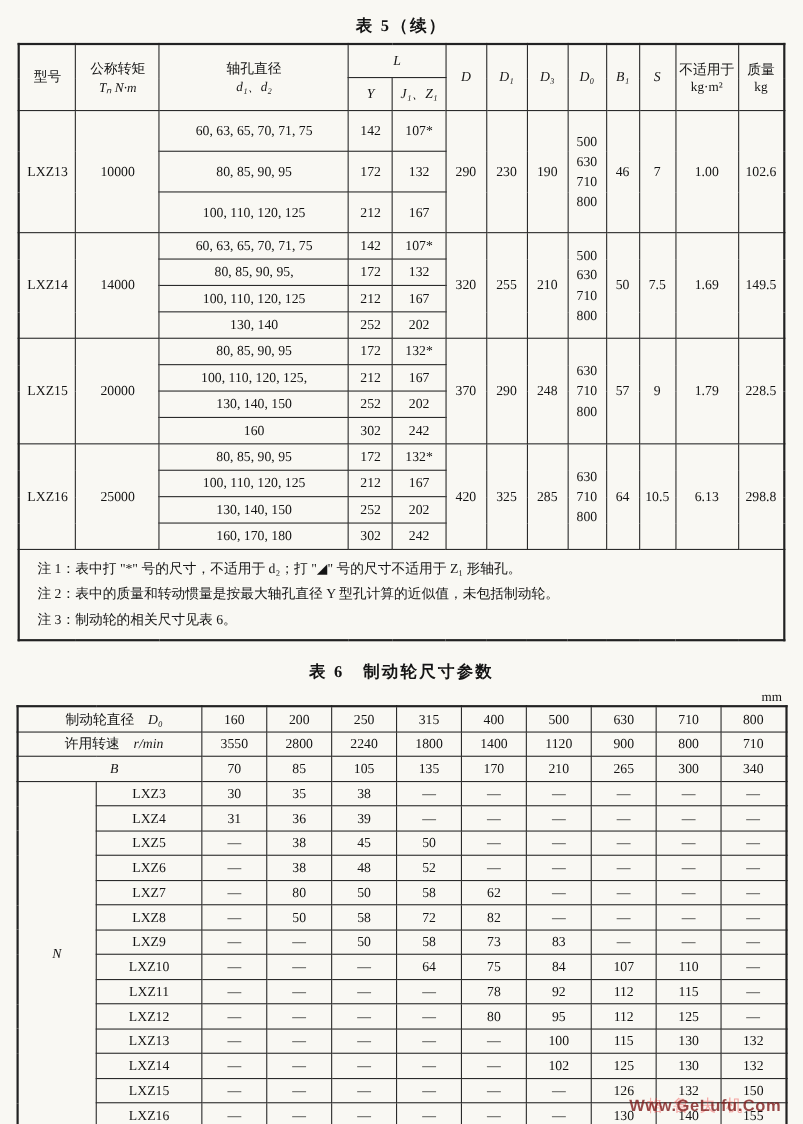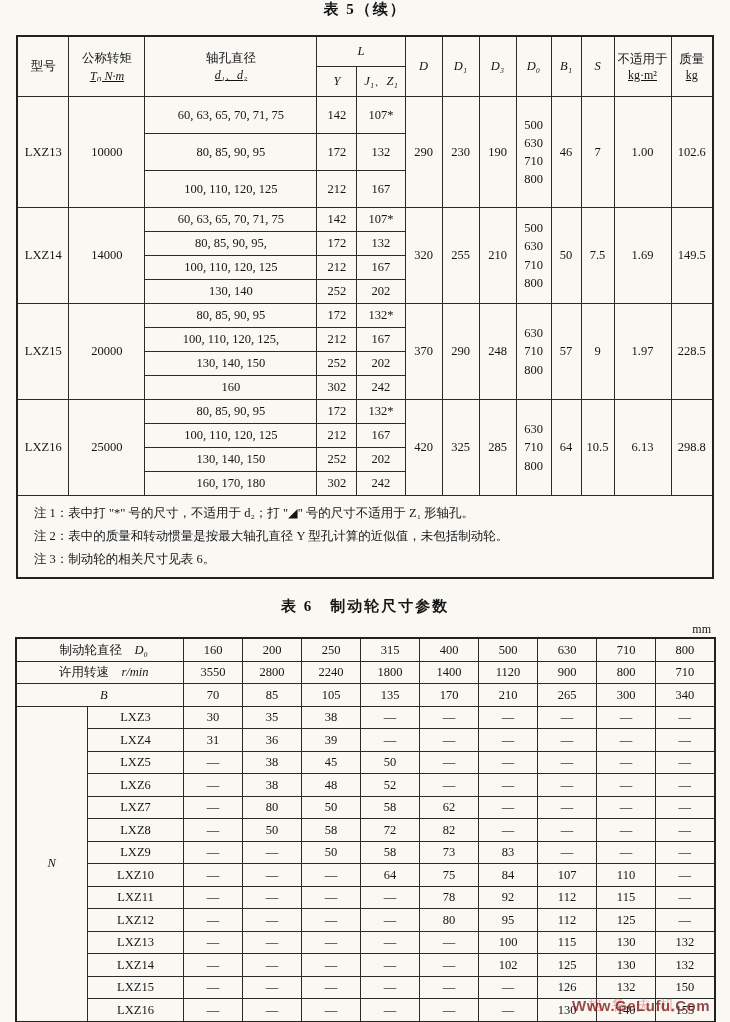--- a/index.html
+++ b/index.html
@@ -3,35 +3,35 @@
 <meta charset="utf-8">
 <style>
   html,body{margin:0;padding:0;}
   body{
     width:730px;height:1022px;position:relative;overflow:hidden;
     background:#f9f8f3;color:#141414;
     font-family:"Liberation Serif","DejaVu Serif",serif;
   }
   .t-title{
     text-align:center;font-weight:bold;font-size:15px;letter-spacing:2px;
-    margin-bottom:16px;
+    padding-top:14px;margin-bottom:6px;
   }
   table{border-collapse:collapse;table-layout:fixed;}
   #t5{width:696px;margin:0 auto;border:2px solid #222;}
   #t6{width:700px;margin:0 auto;border:2px solid #222;}
   th,td{
     border:1px solid #2b2b2b;text-align:center;vertical-align:middle;
     font-size:12.5px;padding:1px 2px;font-weight:normal;overflow:hidden;
   }
   #t5 thead th{height:27px;}
   #t5 tbody td{height:21px;}
   #t5 tbody tr.g0 td{height:34px;}
   .var{font-style:italic;font-family:"Liberation Serif",serif;}
   .preline{white-space:pre-line;line-height:1.45;}
-  .sub{font-size:12px;text-decoration:underline;}
+  .sub{font-size:12px;}
   .notes-cell{
     text-align:left;padding:6px 6px 6px 16px;font-size:12.5px;line-height:1.85;
   }
   .t6-meta{width:700px;margin:3px auto 0;position:relative;height:18px;}
   .t6-unit{position:absolute;right:4px;bottom:0;font-size:12px;}
   #t6 td{height:19.5px;font-size:12.5px;}
   #t6 .lbl{font-weight:normal;padding-left:10px;}
   .wm-chars{
     position:absolute;left:588px;top:977px;color:#ef4444;opacity:.45;
     font-size:15px;letter-spacing:9px;white-space:nowrap;pointer-events:none;margin-top:19px;
@@ -164,21 +164,21 @@
         <td>172</td>
         <td>132*</td>
         <td rowspan="4">370</td>
         <td rowspan="4">290</td>
         <td rowspan="4">248</td>
         <td rowspan="4" class="preline">630
 710
 800</td>
         <td rowspan="4">57</td>
         <td rowspan="4">9</td>
-        <td rowspan="4">1.97</td>
+        <td rowspan="4">1.79</td>
         <td rowspan="4">228.5</td>
       </tr>
       <tr class="g2">
         <td>100, 110, 120, 125,</td>
         <td>212</td>
         <td>167</td>
       </tr>
       <tr class="g2">
         <td>130, 140, 150</td>
         <td>252</td>

